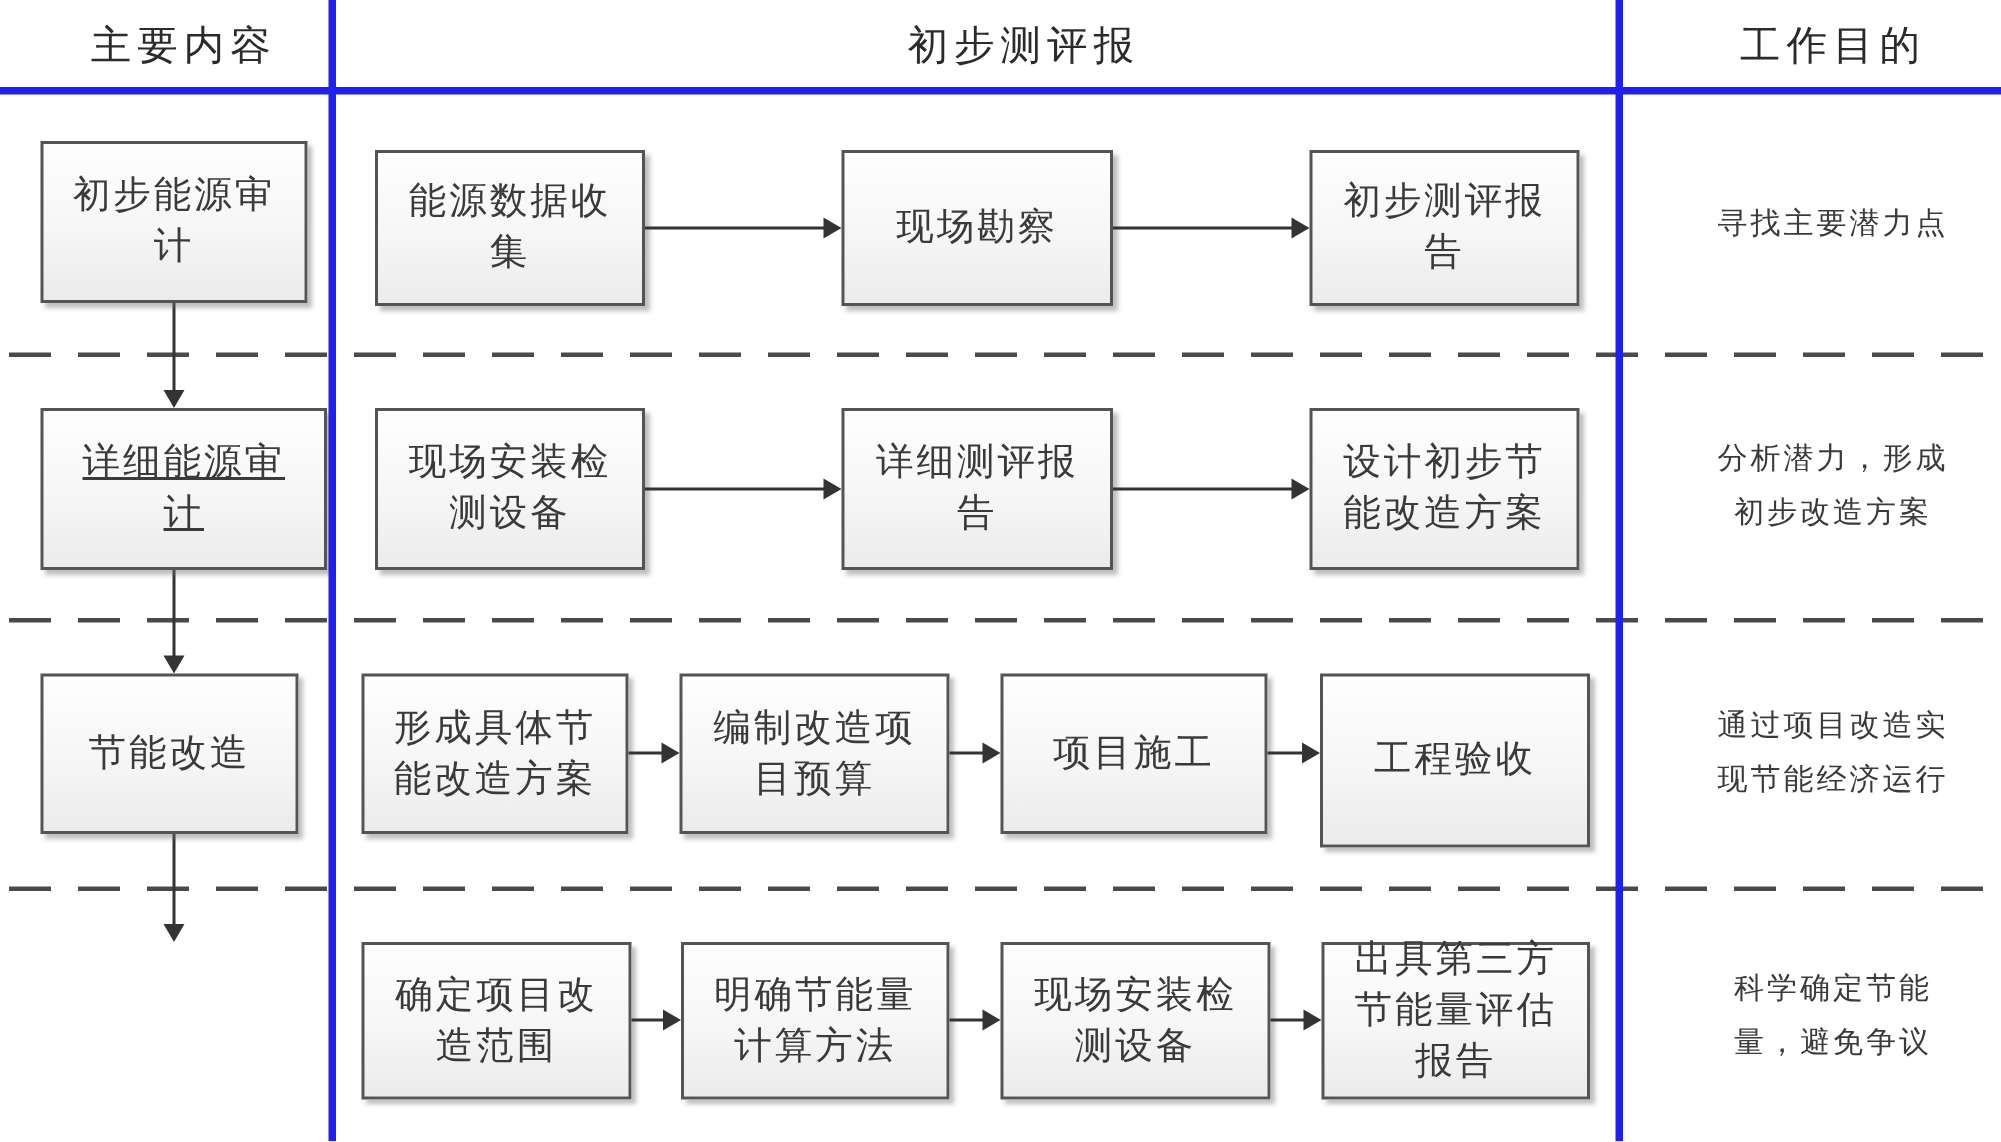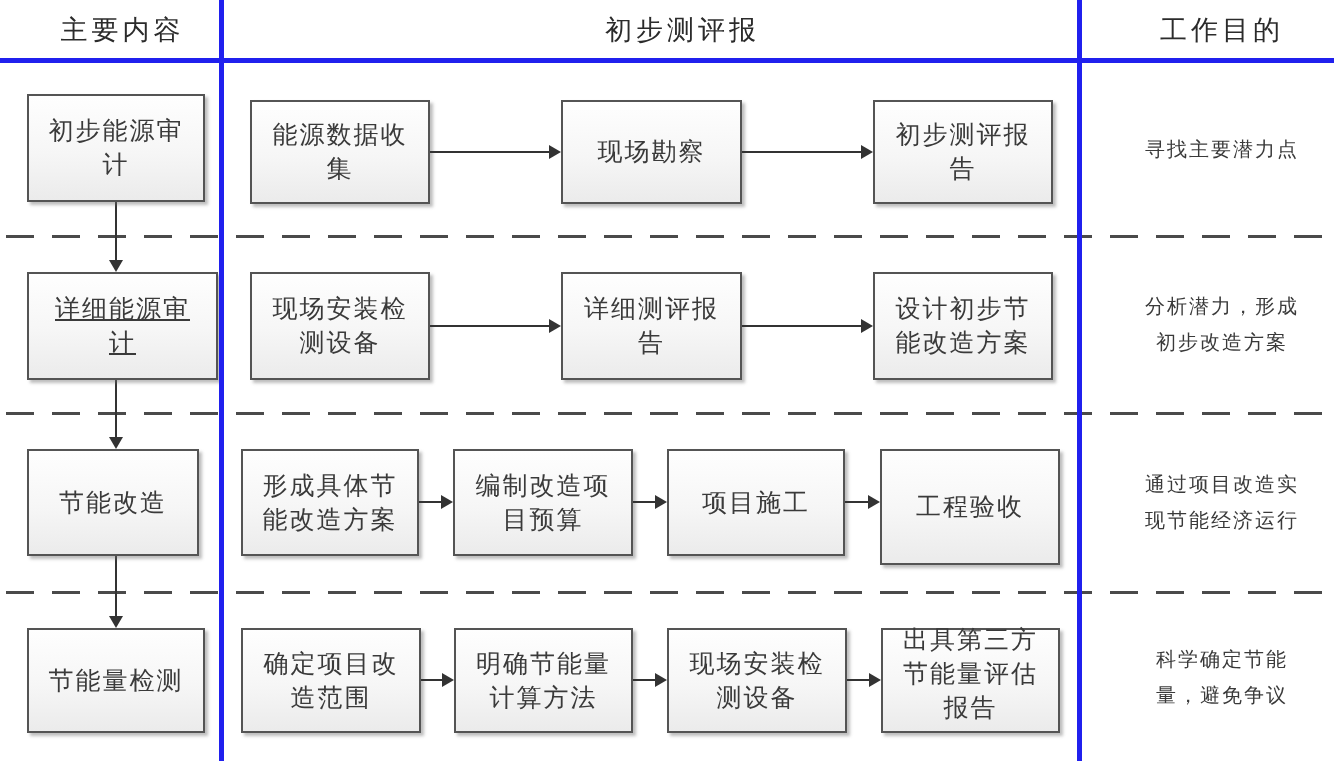--- a/index.html
+++ b/index.html
@@ -52,23 +52,20 @@
   <div class="box" style="left:27px;top:94px;width:178px;height:108px;">
     <span class="lbl">初步能源审
 计</span>
   </div>
   <div class="box" style="left:27px;top:272px;width:191px;height:108px;text-decoration:underline;">
     <span class="lbl">详细能源审
 计</span>
   </div>
   <div class="box" style="left:27px;top:449px;width:172px;height:107px;">
     <span class="lbl">节能改造</span>
-  </div>
-  <div class="box" style="left:27px;top:628px;width:178px;height:105px;">
-    <span class="lbl">节能量检测</span>
   </div>
 
   <div class="v-arrow" style="left:109px;top:202px;height:70px;"></div>
   <div class="v-arrow" style="left:109px;top:380px;height:69px;"></div>
   <div class="v-arrow" style="left:109px;top:556px;height:72px;"></div>
 
   <div class="box" style="left:561px;top:100px;width:181px;height:104px;">
     <span class="lbl">现场勘察</span>
   </div>
   <div class="box" style="left:250px;top:100px;width:180px;height:104px;">

